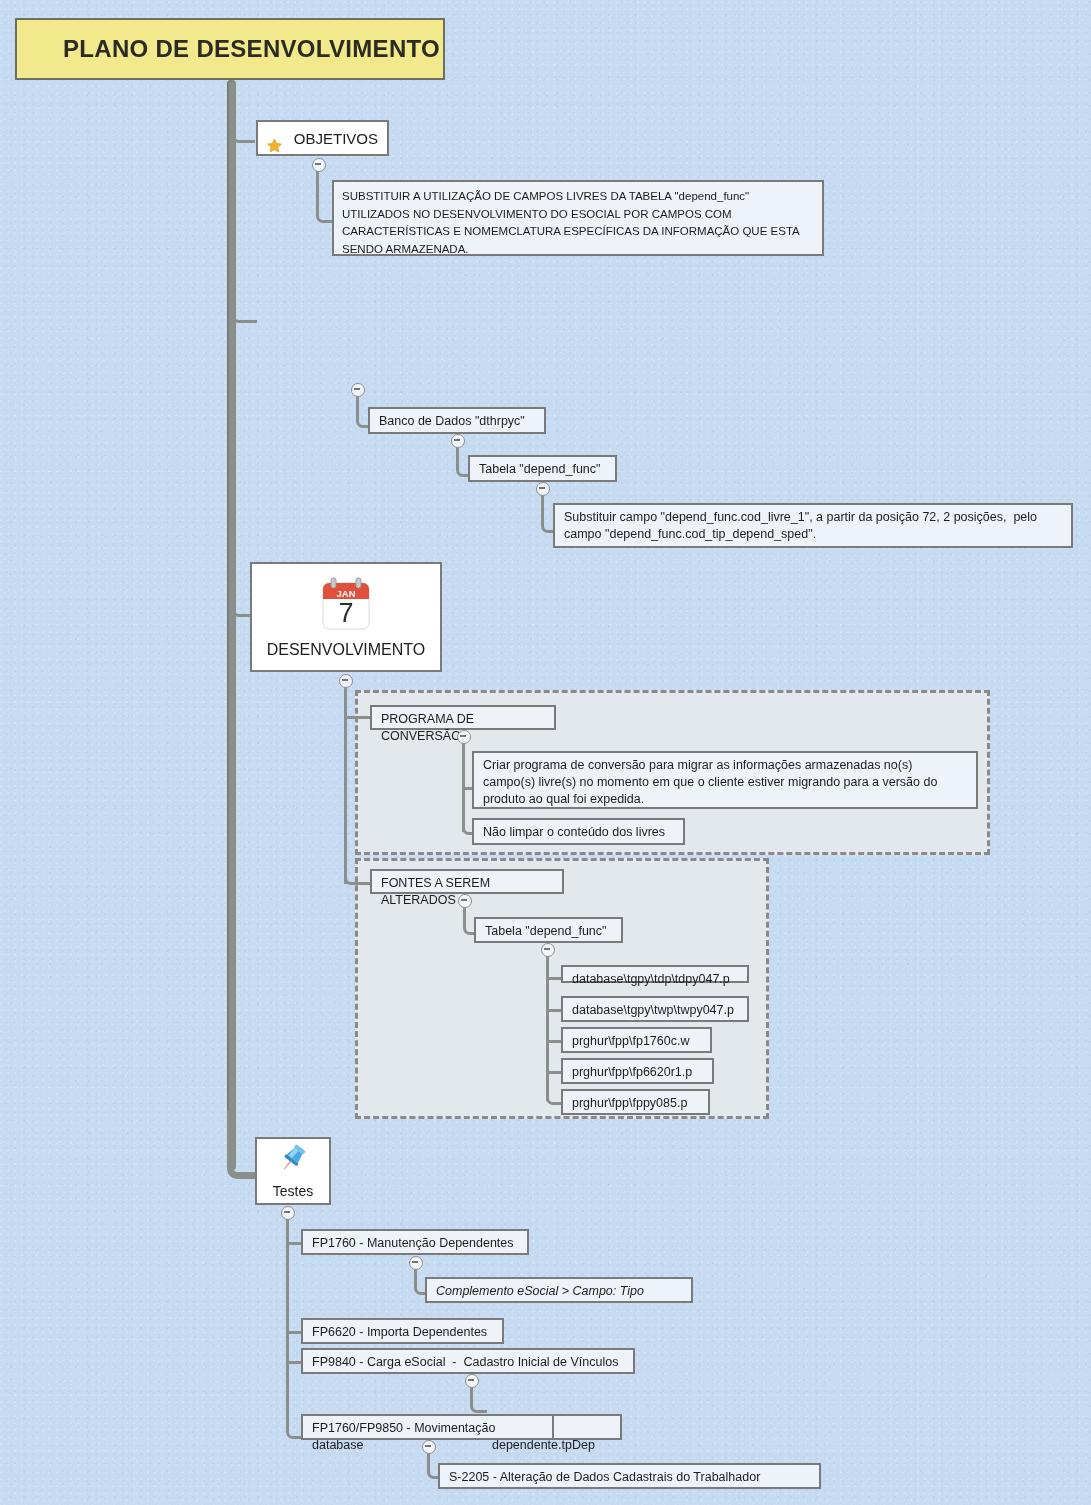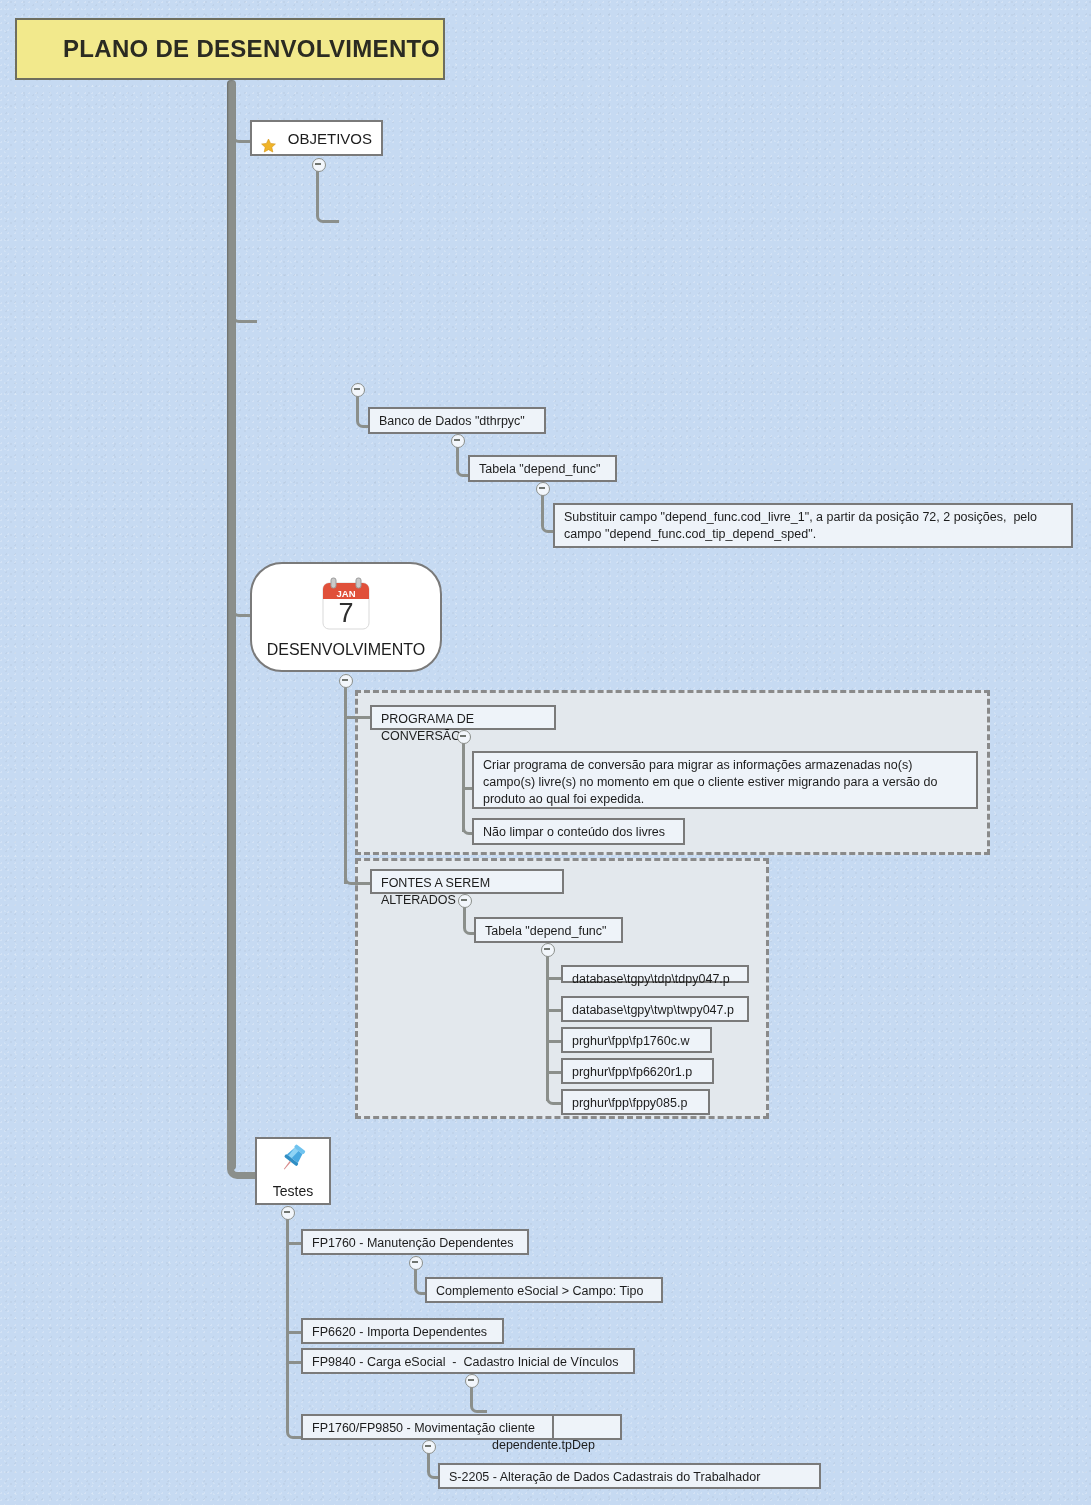--- a/index.html
+++ b/index.html
@@ -114,47 +114,51 @@
 <body>
 
 <div id="canvas">
 
   <div class="title-node" style="left:15px;top:18px;width:430px;height:62px;">PLANO DE DESENVOLVIMENTO</div>
 
   <div class="trunk" style="left:227px;top:80px;width:9px;height:1090px;"></div>
   <div class="elbow thick" style="left:227px;top:1110px;width:30px;height:62px;"></div>
 
   <div class="elbow" style="left:232px;top:122px;width:20px;height:18px;"></div>
-  <div class="node white" style="left:250px;top:120px;width:133px;height:36px;display:flex;align-items:center;font-size:15px;">
+  <div class="node white" style="left:256px;top:120px;width:133px;height:36px;display:flex;align-items:center;font-size:15px;">
     <span class="star-icon">
       <svg width="15" height="15" viewBox="0 0 24 24">
         <polygon points="12,1.6 15.3,8.7 23,9.6 17.3,14.9 18.9,22.4 12,18.6 5.1,22.4 6.7,14.9 1,9.6 8.7,8.7" fill="#f0b429" stroke="#d4951a" stroke-width="1"></polygon>
       </svg>
     </span>
     <span>OBJETIVOS</span>
   </div>
   <div class="minus" style="left:312px;top:158px;"></div>
   <div class="elbow" style="left:316px;top:168px;width:20px;height:52px;"></div>
+  <div class="node" style="left:332px;top:180px;width:492px;height:76px;font-size:11.5px;line-height:17.5px;padding:6px 8px;">SUBSTITUIR A UTILIZAÇÃO DE CAMPOS LIVRES DA TABELA "depend_func"
+UTILIZADOS NO DESENVOLVIMENTO DO ESOCIAL POR CAMPOS COM
+CARACTERÍSTICAS E NOMEMCLATURA ESPECÍFICAS DA INFORMAÇÃO QUE ESTA
+SENDO ARMAZENADA.</div>
 
   <div class="elbow" style="left:232px;top:300px;width:22px;height:20px;"></div>
   <div class="minus" style="left:351px;top:383px;"></div>
   <div class="elbow" style="left:356px;top:393px;width:18px;height:32px;"></div>
   <div class="node" style="left:368px;top:407px;width:178px;height:27px;">Banco de Dados "dthrpyc"</div>
 
   <div class="minus" style="left:451px;top:434px;"></div>
   <div class="elbow" style="left:456px;top:444px;width:18px;height:30px;"></div>
   <div class="node" style="left:468px;top:455px;width:149px;height:27px;">Tabela "depend_func"</div>
 
   <div class="minus" style="left:536px;top:482px;"></div>
   <div class="elbow" style="left:541px;top:492px;width:18px;height:38px;"></div>
   <div class="node" style="left:553px;top:503px;width:520px;height:45px;">Substituir campo "depend_func.cod_livre_1", a partir da posição 72, 2 posições,  pelo
 campo "depend_func.cod_tip_depend_sped".</div>
 
   <div class="elbow" style="left:232px;top:594px;width:22px;height:20px;"></div>
-  <div class="big-node" style="left:250px;top:562px;width:192px;height:110px;border-radius:32px;">
+  <div class="big-node" style="left:250px;top:562px;width:192px;height:110px;">
     <span class="cal-icon">
       <svg width="56" height="58" viewBox="0 0 56 58">
         <rect x="5" y="7" width="46" height="46" rx="6" fill="#ffffff" stroke="#d9d9d9" stroke-width="1"></rect>
         <path d="M5 13 a6 6 0 0 1 6 -6 h34 a6 6 0 0 1 6 6 v10 h-46z" fill="#e0503a"></path>
         <text x="28" y="20.5" font-family="Liberation Sans, sans-serif" font-size="9.5" fill="#ffffff" text-anchor="middle" font-weight="bold">JAN</text>
         <text x="28" y="46" font-family="Liberation Sans, sans-serif" font-size="27" fill="#2f2f2f" text-anchor="middle">7</text>
         <rect x="13" y="2" width="5" height="10" rx="2.2" fill="#c9c9c9" stroke="#9b9b9b" stroke-width="1"></rect>
         <rect x="38" y="2" width="5" height="10" rx="2.2" fill="#c9c9c9" stroke="#9b9b9b" stroke-width="1"></rect>
       </svg>
     </span>
@@ -213,30 +217,30 @@
     </span>
     <span class="caption bottom" style="font-size:14px;">Testes</span>
   </div>
   <div class="minus" style="left:281px;top:1206px;"></div>
   <div class="lnk v" style="left:286px;top:1216px;width:3px;height:212px;"></div>
 
   <div class="stub" style="left:286px;top:1242px;width:18px;"></div>
   <div class="node" style="left:301px;top:1229px;width:228px;height:26px;">FP1760 - Manutenção Dependentes</div>
   <div class="minus" style="left:409px;top:1256px;"></div>
   <div class="elbow" style="left:414px;top:1266px;width:14px;height:26px;"></div>
-  <div class="node" style="left:425px;top:1277px;width:238px;height:26px;">Complemento eSocial &gt; Campo: Tipo</div>
+  <div class="node" style="left:425px;top:1277px;width:268px;height:26px;font-style:italic;">Complemento eSocial &gt; Campo: Tipo</div>
 
   <div class="stub" style="left:286px;top:1331px;width:18px;"></div>
   <div class="node" style="left:301px;top:1318px;width:203px;height:26px;">FP6620 - Importa Dependentes</div>
 
   <div class="stub" style="left:286px;top:1361px;width:18px;"></div>
   <div class="node" style="left:301px;top:1348px;width:334px;height:26px;">FP9840 - Carga eSocial  -  Cadastro Inicial de Vínculos</div>
   <div class="minus" style="left:465px;top:1374px;"></div>
   <div class="elbow" style="left:470px;top:1384px;width:14px;height:26px;"></div>
   <div class="node" style="left:481px;top:1384px;width:141px;height:26px;margin-top:30px;">Layout: dependente.tpDep</div>
 
   <div class="elbow" style="left:286px;top:1410px;width:18px;height:26px;"></div>
-  <div class="node" style="left:301px;top:1414px;width:253px;height:26px;">FP1760/FP9850 - Movimentação cliente</div>
+  <div class="node" style="left:301px;top:1414px;width:253px;height:26px;">FP1760/FP9850 - Movimentação database</div>
   <div class="minus" style="left:422px;top:1440px;"></div>
   <div class="elbow" style="left:427px;top:1450px;width:14px;height:26px;"></div>
   <div class="node" style="left:438px;top:1463px;width:383px;height:26px;">S-2205 - Alteração de Dados Cadastrais do Trabalhador</div>
 
 </div>
 
 </body></html>

